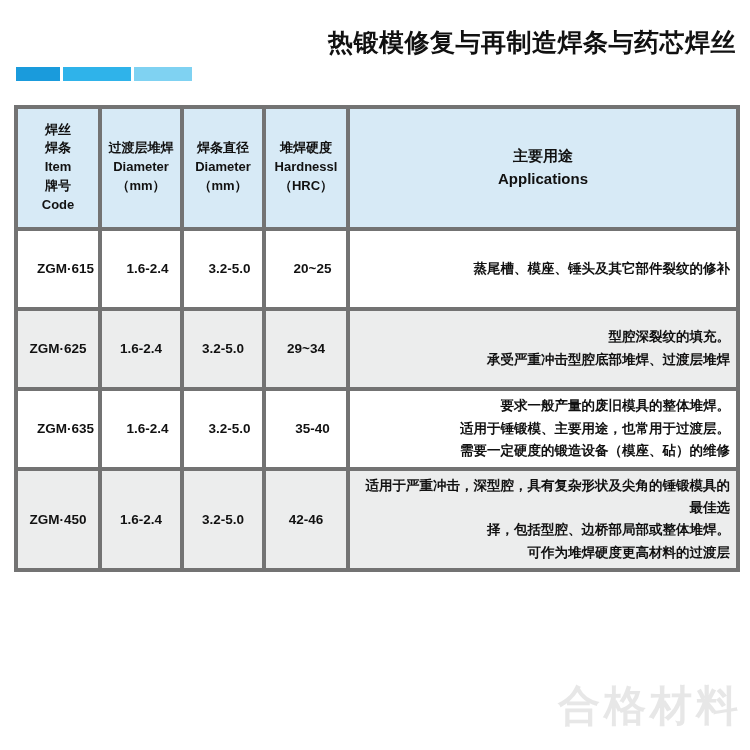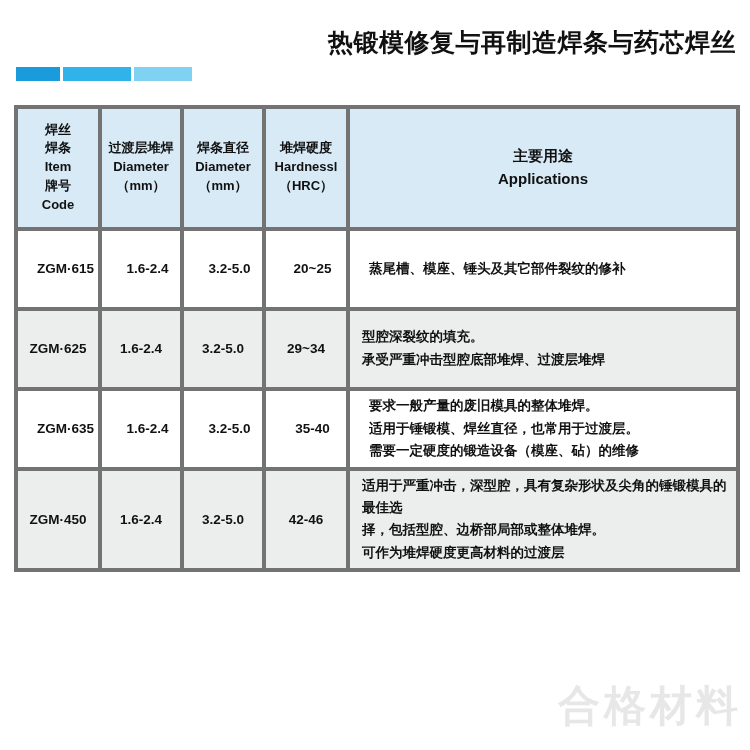--- a/index.html
+++ b/index.html
@@ -97,21 +97,21 @@
     background: #eceded;
   }
   tbody td {
     text-align: center;
     font-size: 13.5px;
     font-weight: bold;
     color: #111;
     height: 80px;
   }
   tbody td.app-cell {
-    text-align: left;
+    text-align: right;
     font-weight: bold;
     font-size: 13.5px;
     line-height: 1.65;
     padding-left: 12px;
     margin-top: 38px;
   }
   .col-item   { width: 84px; }
   .col-dia1   { width: 82px; }
   .col-dia2   { width: 82px; }
   .col-hard   { width: 84px; }
@@ -201,21 +201,21 @@
           <div>承受严重冲击型腔底部堆焊、过渡层堆焊</div>
         </td>
       </tr>
       <tr class="odd">
         <td>ZGM·635</td>
         <td>1.6-2.4</td>
         <td>3.2-5.0</td>
         <td>35-40</td>
         <td class="app-cell">
           <div>要求一般产量的废旧模具的整体堆焊。</div>
-          <div>适用于锤锻模、焊丝直径，也常用于过渡层。</div>
+          <div>适用于锤锻模、主要用途，也常用于过渡层。</div>
           <div>需要一定硬度的锻造设备（模座、砧）的维修</div>
         </td>
       </tr>
       <tr class="even">
         <td>ZGM·450</td>
         <td>1.6-2.4</td>
         <td>3.2-5.0</td>
         <td>42-46</td>
         <td class="app-cell">
           <div>适用于严重冲击，深型腔，具有复杂形状及尖角的锤锻模具的最佳选</div>

